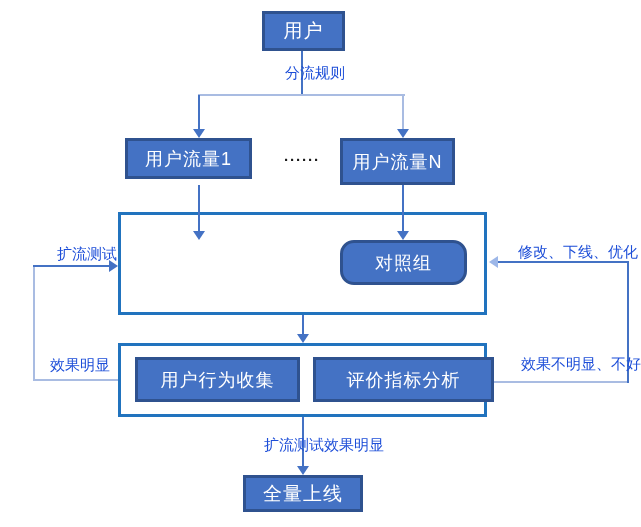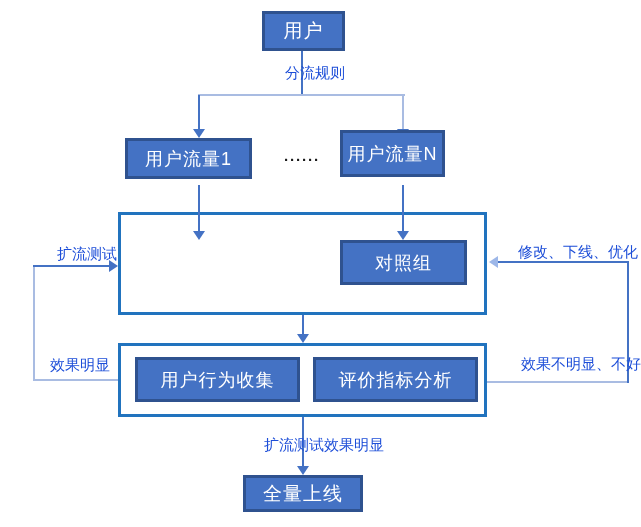--- a/index.html
+++ b/index.html
@@ -70,34 +70,34 @@
   <div class="node" style="left:262px;top:11px;width:83px;height:40px;font-size:19px;">
       <span>用户</span>
     </div>
 
   <div class="node" style="left:125px;top:138px;width:127px;height:41px;">
       <span>用户流量1</span>
     </div>
 
   <div class="dots" style="left:281px;top:151px;width:42px;">······</div>
 
-  <div class="node" style="left:340px;top:130px;width:105px;height:47px;justify-content:center;">
+  <div class="node" style="left:340px;top:138px;width:115px;height:47px;justify-content:center;">
       <span>用户流量N</span>
     </div>
 
 
-  <div class="node" style="left:340px;top:240px;width:127px;height:45px;">
+  <div class="node" style="left:340px;top:240px;width:127px;height:45px;border-radius:14px;">
       <span>对照组</span>
     </div>
 
   <div class="node" style="left:135px;top:357px;width:165px;height:45px;">
       <span>用户行为收集</span>
     </div>
 
-  <div class="node" style="left:313px;top:357px;width:165px;height:45px;">
+  <div class="node" style="left:313px;top:357px;width:181px;height:45px;">
       <span>评价指标分析</span>
     </div>
 
   <div class="node" style="left:243px;top:475px;width:120px;height:37px;font-size:19px;">
       <span>全量上线</span>
     </div>
 
   <div class="lbl" style="left:265px;top:63px;width:80px;">分流规则</div>
   <div class="lbl" style="left:20px;top:244px;width:97px;">扩流测试</div>
   <div class="lbl" style="left:490px;top:242px;width:148px;">修改、下线、优化</div>

